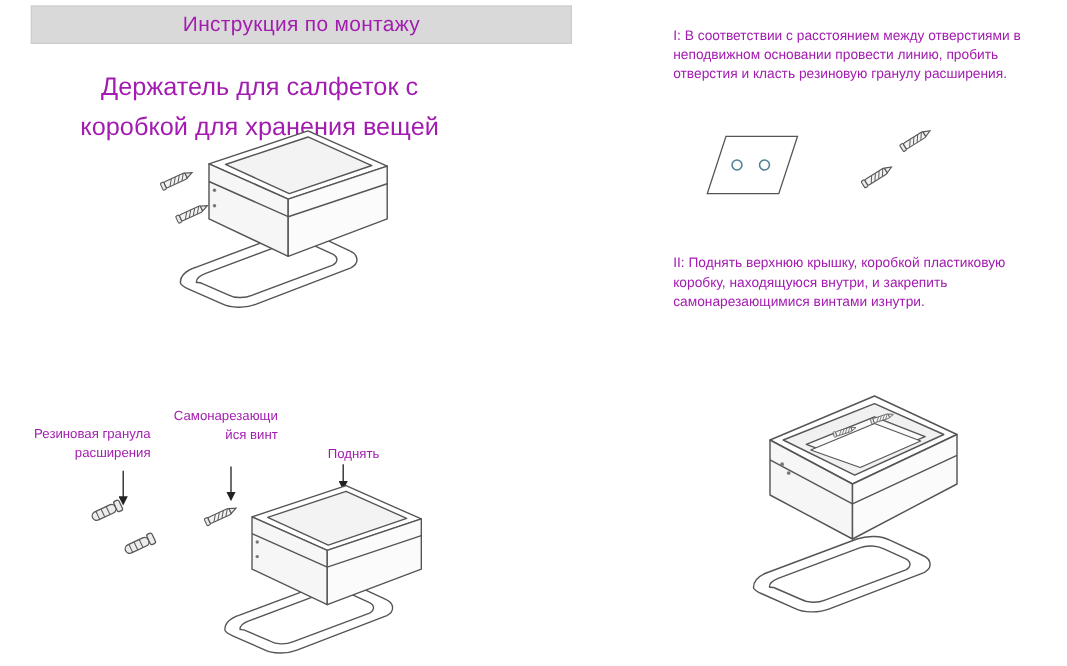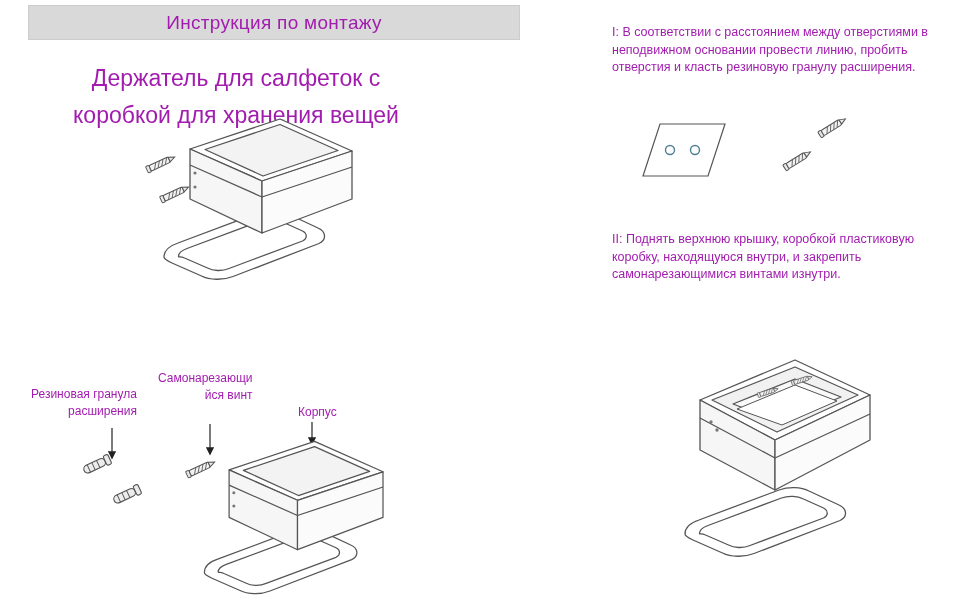--- a/index.html
+++ b/index.html
@@ -70,21 +70,21 @@
   <svg class="fig" style="left:100px;top:103px;width:280px;height:205px" viewBox="0 0 280 205">
     <use href="#holder-g" transform="translate(12,4)"></use>
     <use href="#screw-g" transform="translate(48,62) rotate(-25)"></use>
     <use href="#screw-g" transform="translate(62,92) rotate(-25)"></use>
   </svg>
 
   <div class="part-label" id="label-anchor">Резиновая гранула
 расширения</div>
   <div class="part-label" id="label-screw">Самонарезающи
 йся винт</div>
-  <div class="part-label" id="label-body">Корпус</div>
+  <div class="part-label" id="label-body">Поднять</div>
 
   <svg class="fig" style="left:40px;top:418px;width:400px;height:187px" viewBox="0 0 400 187">
     <line x1="72" y1="10" x2="72" y2="40" stroke="#222" stroke-width="1.2" marker-end="url(#arrow)"></line>
     <line x1="170" y1="6" x2="170" y2="36" stroke="#222" stroke-width="1.2" marker-end="url(#arrow)"></line>
     <line x1="272" y1="4" x2="272" y2="26" stroke="#222" stroke-width="1.2" marker-end="url(#arrow)"></line>
     <use href="#holder-g" transform="translate(115,12) scale(0.95)"></use>
     <use href="#anchor-g" transform="translate(42,48) rotate(-25) scale(1.15)"></use>
     <use href="#anchor-g" transform="translate(72,78) rotate(-25) scale(1.15)"></use>
     <use href="#screw-g" transform="translate(148,52) rotate(-25)"></use>
   </svg>

